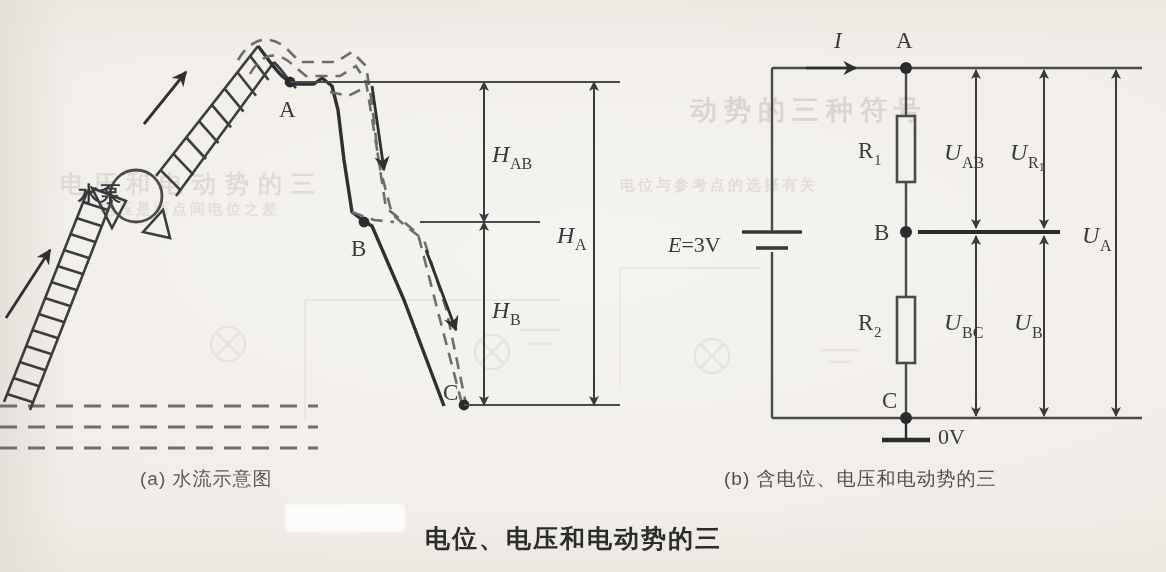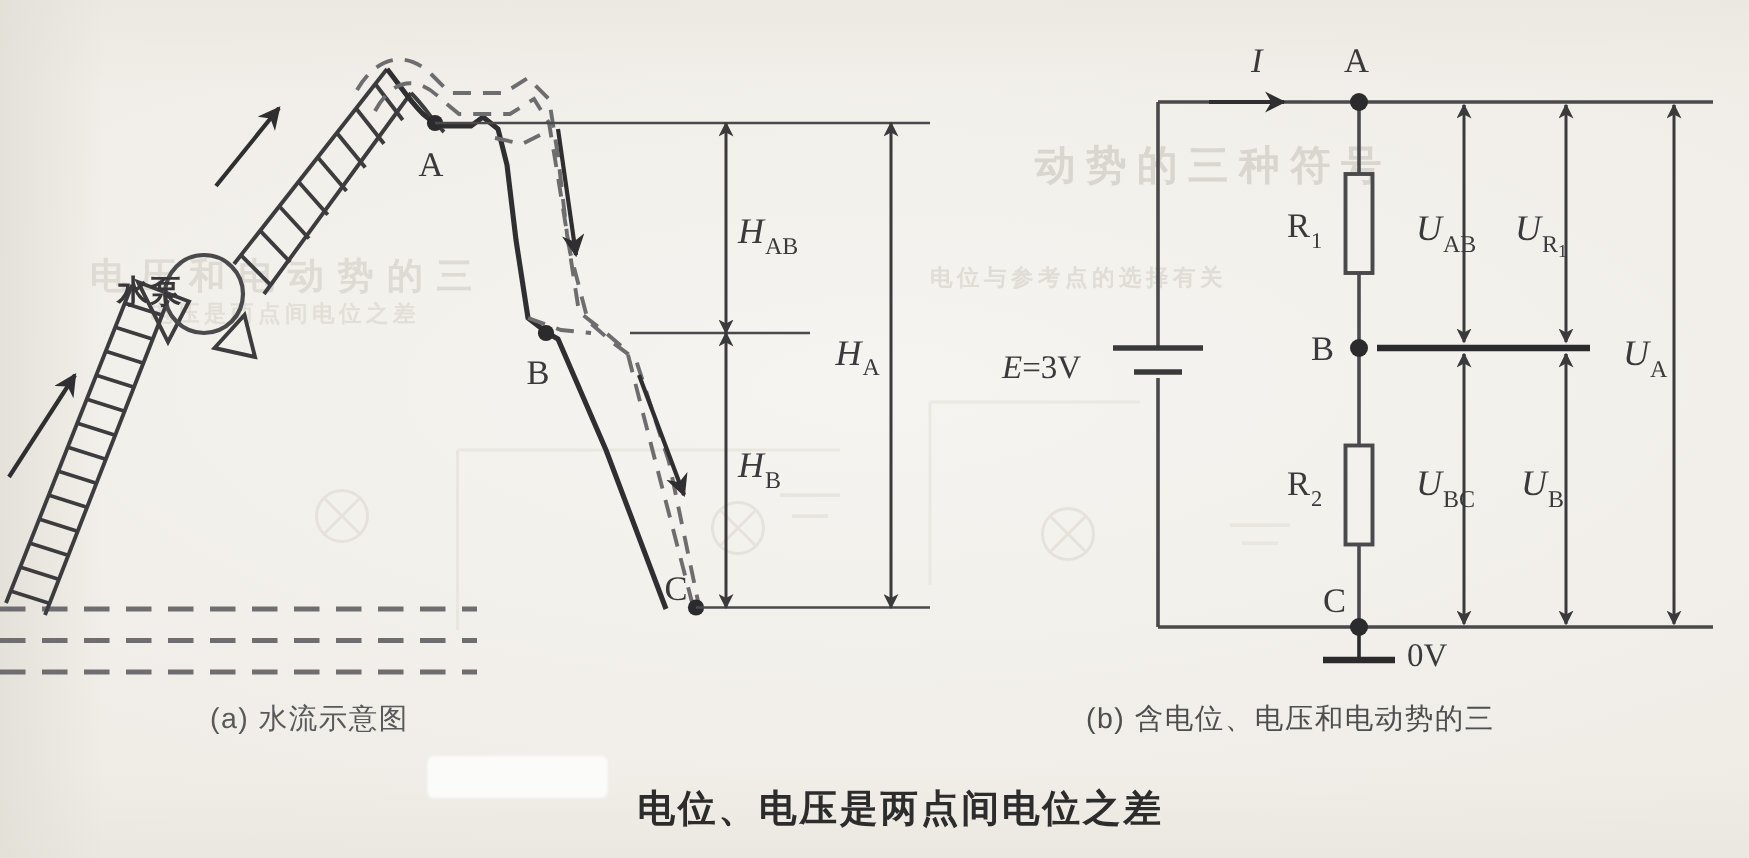--- a/index.html
+++ b/index.html
@@ -295,13 +295,13 @@
     </g>
   </g>
 </svg>
 
 <div id="pump-label">水泵</div>
 
 <div id="smudge"></div>
 
 <div class="cap" id="cap-a">(a) 水流示意图</div>
 <div class="cap" id="cap-b">(b) 含电位、电压和电动势的三</div>
-<div id="main-title">电位、电压是两点间电位之差</div>
+<div id="main-title">电位、电压和电动势的三</div>
 
 </body></html>

